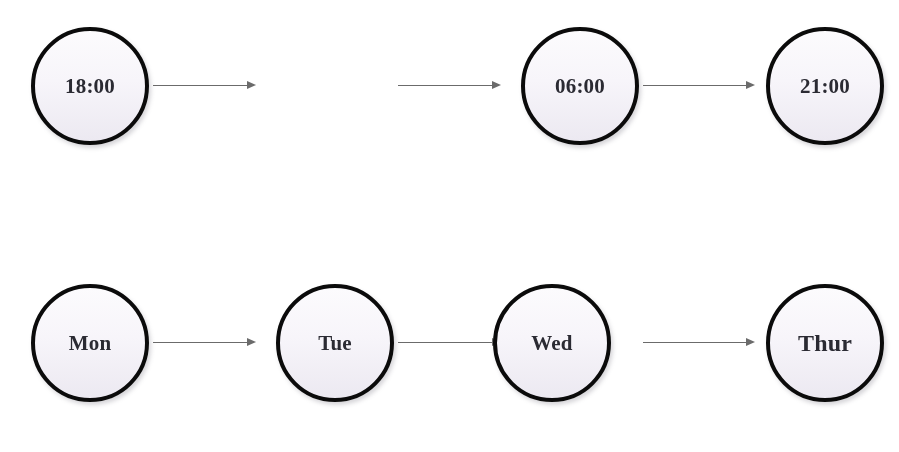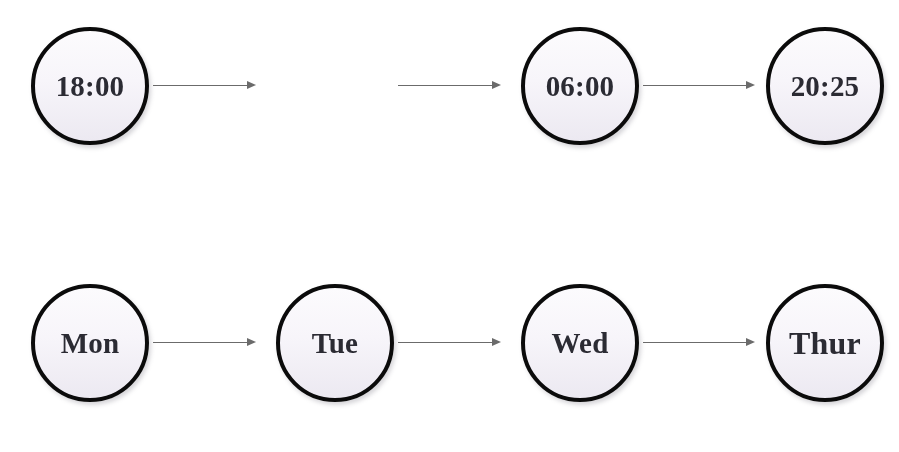--- a/index.html
+++ b/index.html
@@ -41,28 +41,28 @@
     background: linear-gradient(to bottom, #fcfbfd 0%, #f7f5fa 45%, #ece9f1 100%);
     box-shadow: 2px 3px 4px rgba(120,115,130,0.30);
     display: flex;
     align-items: center;
     justify-content: center;
     top: 11px;
   }
   .node-label {
     font-family: "Liberation Serif", "DejaVu Serif", serif;
     font-weight: bold;
-    font-size: 29px;
+    font-size: 21px;
     line-height: 1;
     color: #2b2b33;
     letter-spacing: 0.2px;
     white-space: nowrap;
     text-align: center;
   }
-  .node-label.compact { font-size: 32px; }
+  .node-label.compact { font-size: 24px; }
 
   .connector {
     position: absolute;
     height: 14px;
     top: 63px;
   }
   .connector-line {
     position: absolute;
     left: 0;
     top: 6px;
@@ -99,21 +99,21 @@
       <div class="connector-head" style="left:103px;"></div>
     </div>
 
     <div class="node-circle" style="left:31px;">
       <span class="node-label">18:00</span>
     </div>
     <div class="node-circle" style="left:521px;">
       <span class="node-label">06:00</span>
     </div>
     <div class="node-circle" style="left:766px;">
-      <span class="node-label">20:25</span>
+      <span class="node-label">21:00</span>
     </div>
   </div>
 
   <div class="flow-row" id="flow-row-days">
 
     <div class="connector" style="left:153px; width:103px;">
       <div class="connector-line" style="width:94px;"></div>
       <div class="connector-head" style="left:94px;"></div>
     </div>
     <div class="connector" style="left:398px; width:103px;">
@@ -124,21 +124,21 @@
       <div class="connector-line" style="width:103px;"></div>
       <div class="connector-head" style="left:103px;"></div>
     </div>
 
     <div class="node-circle" style="left:31px;">
       <span class="node-label">Mon</span>
     </div>
     <div class="node-circle" style="left:276px;">
       <span class="node-label">Tue</span>
     </div>
-    <div class="node-circle" style="left:521px;">
+    <div class="node-circle" style="left:493px;">
       <span class="node-label">Wed</span>
     </div>
     <div class="node-circle" style="left:766px;">
       <span class="node-label compact">Thur</span>
     </div>
   </div>
 
 </div>
 
 </body></html>

